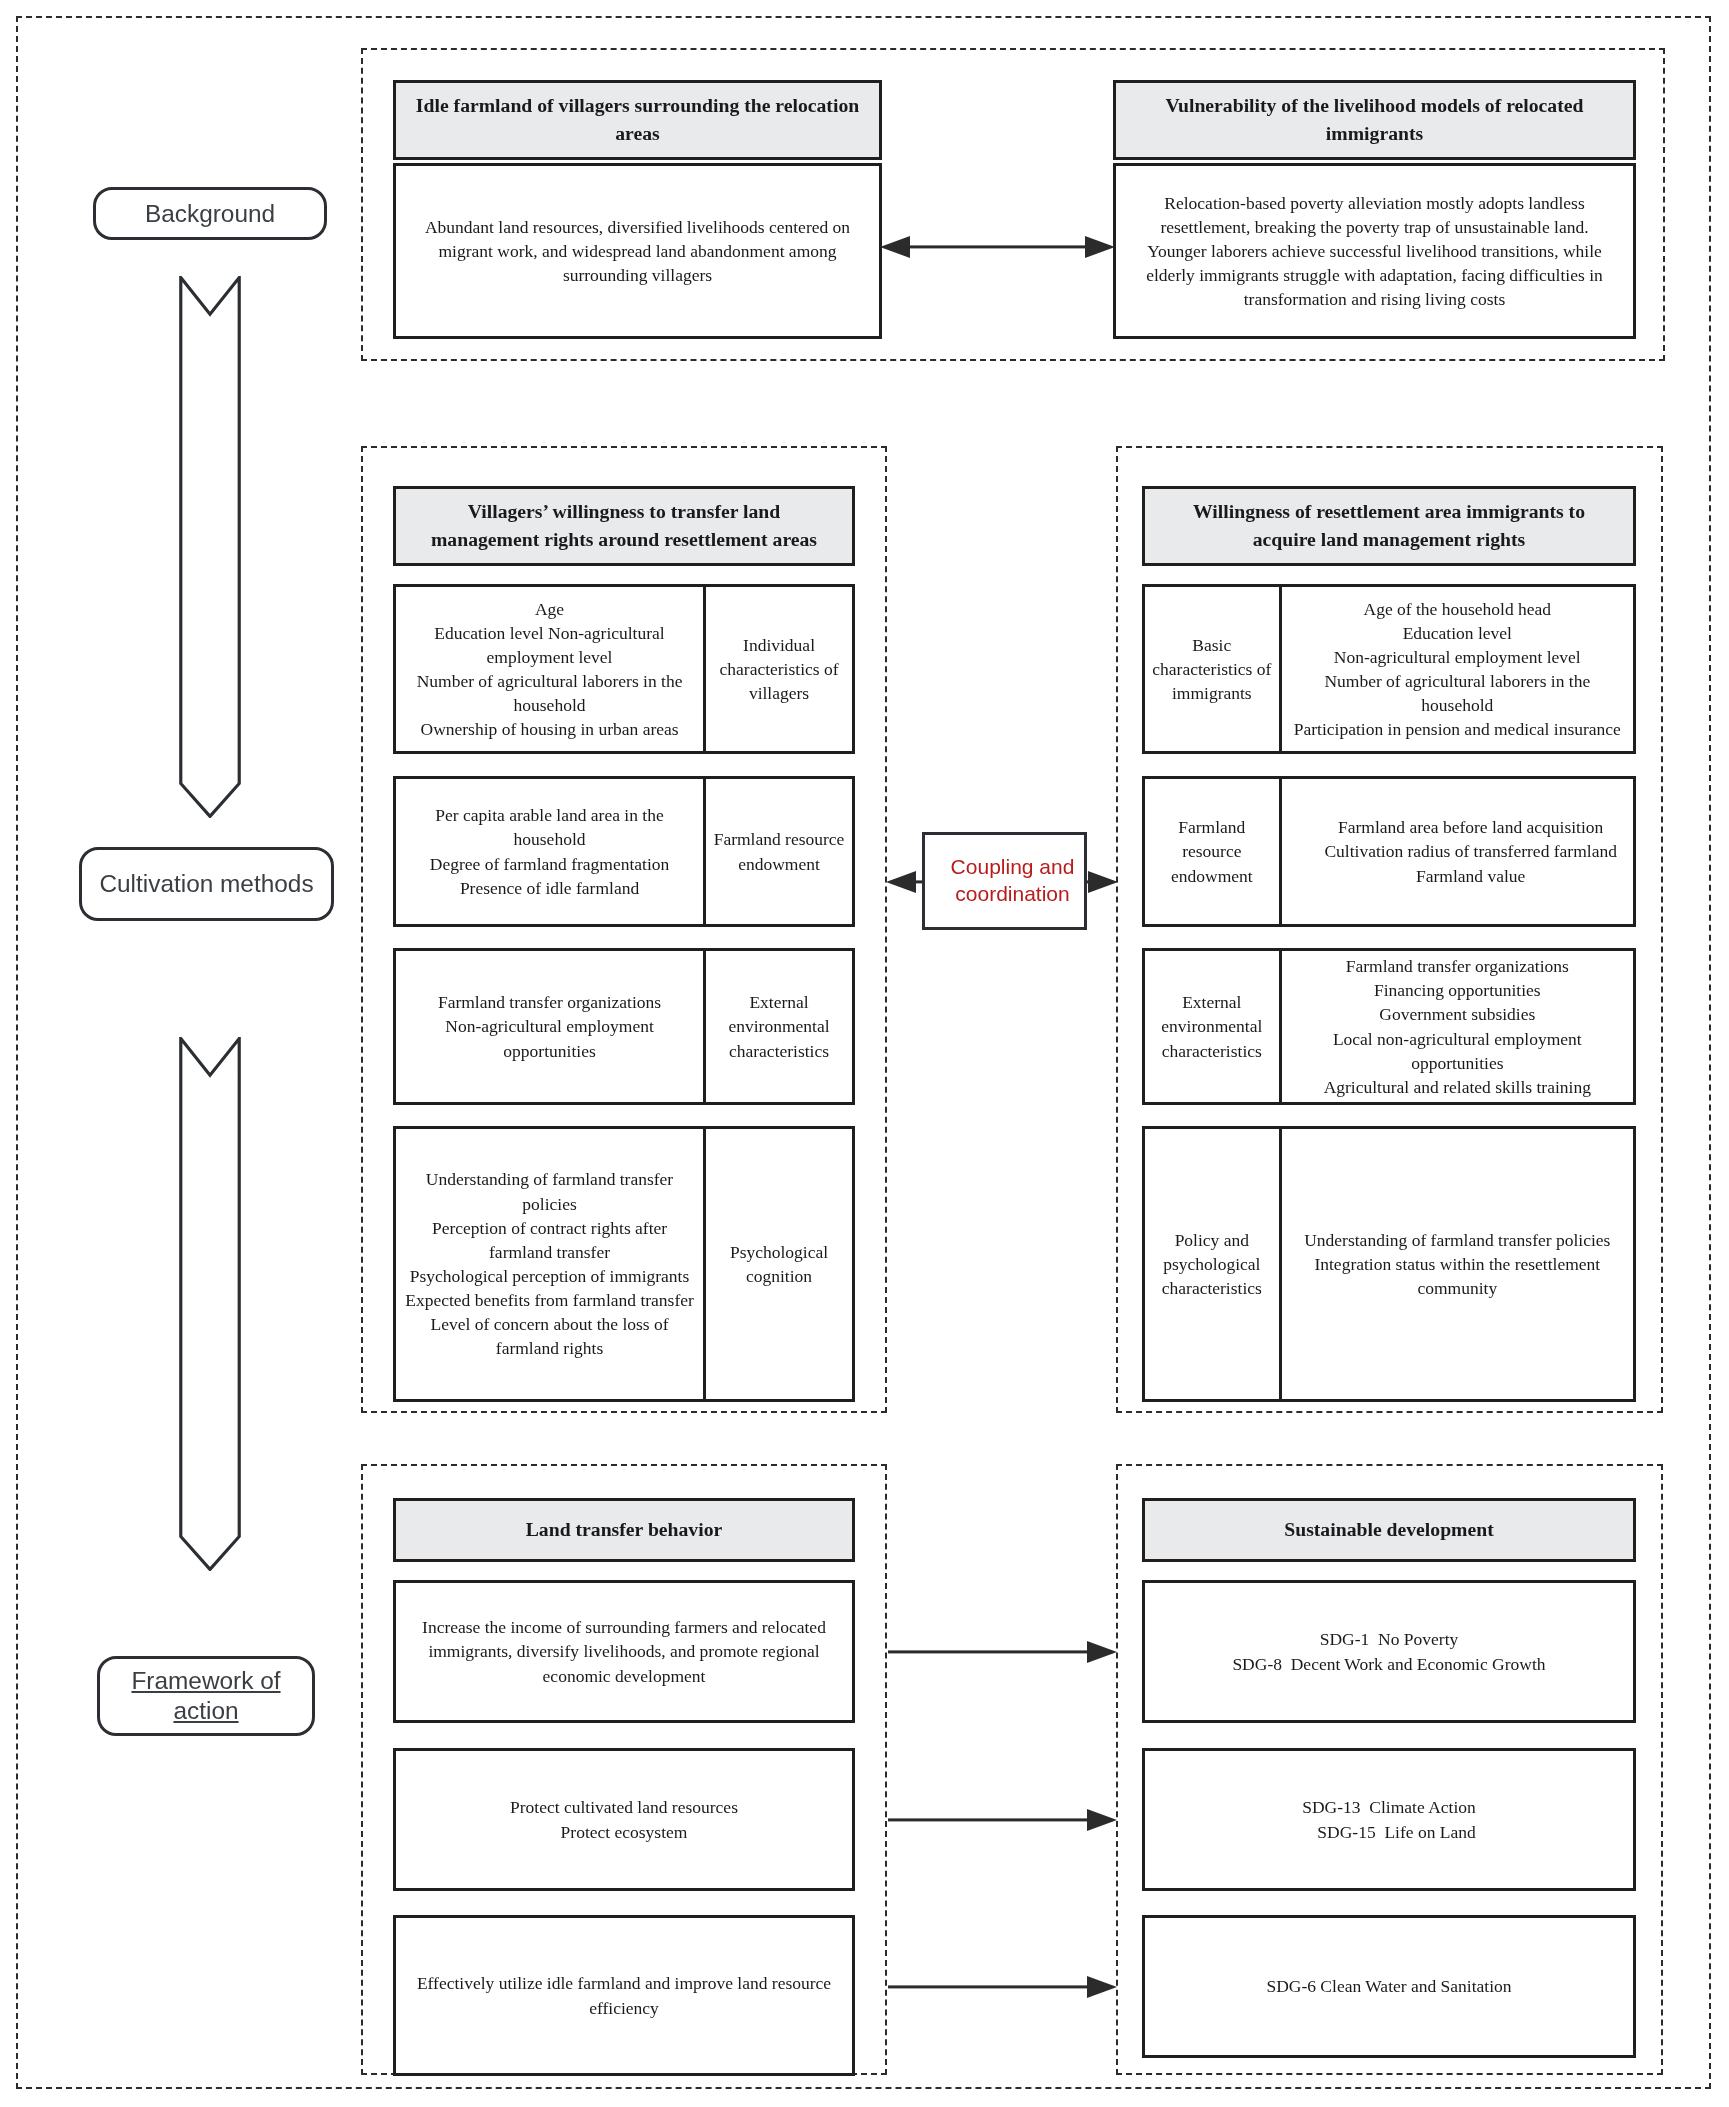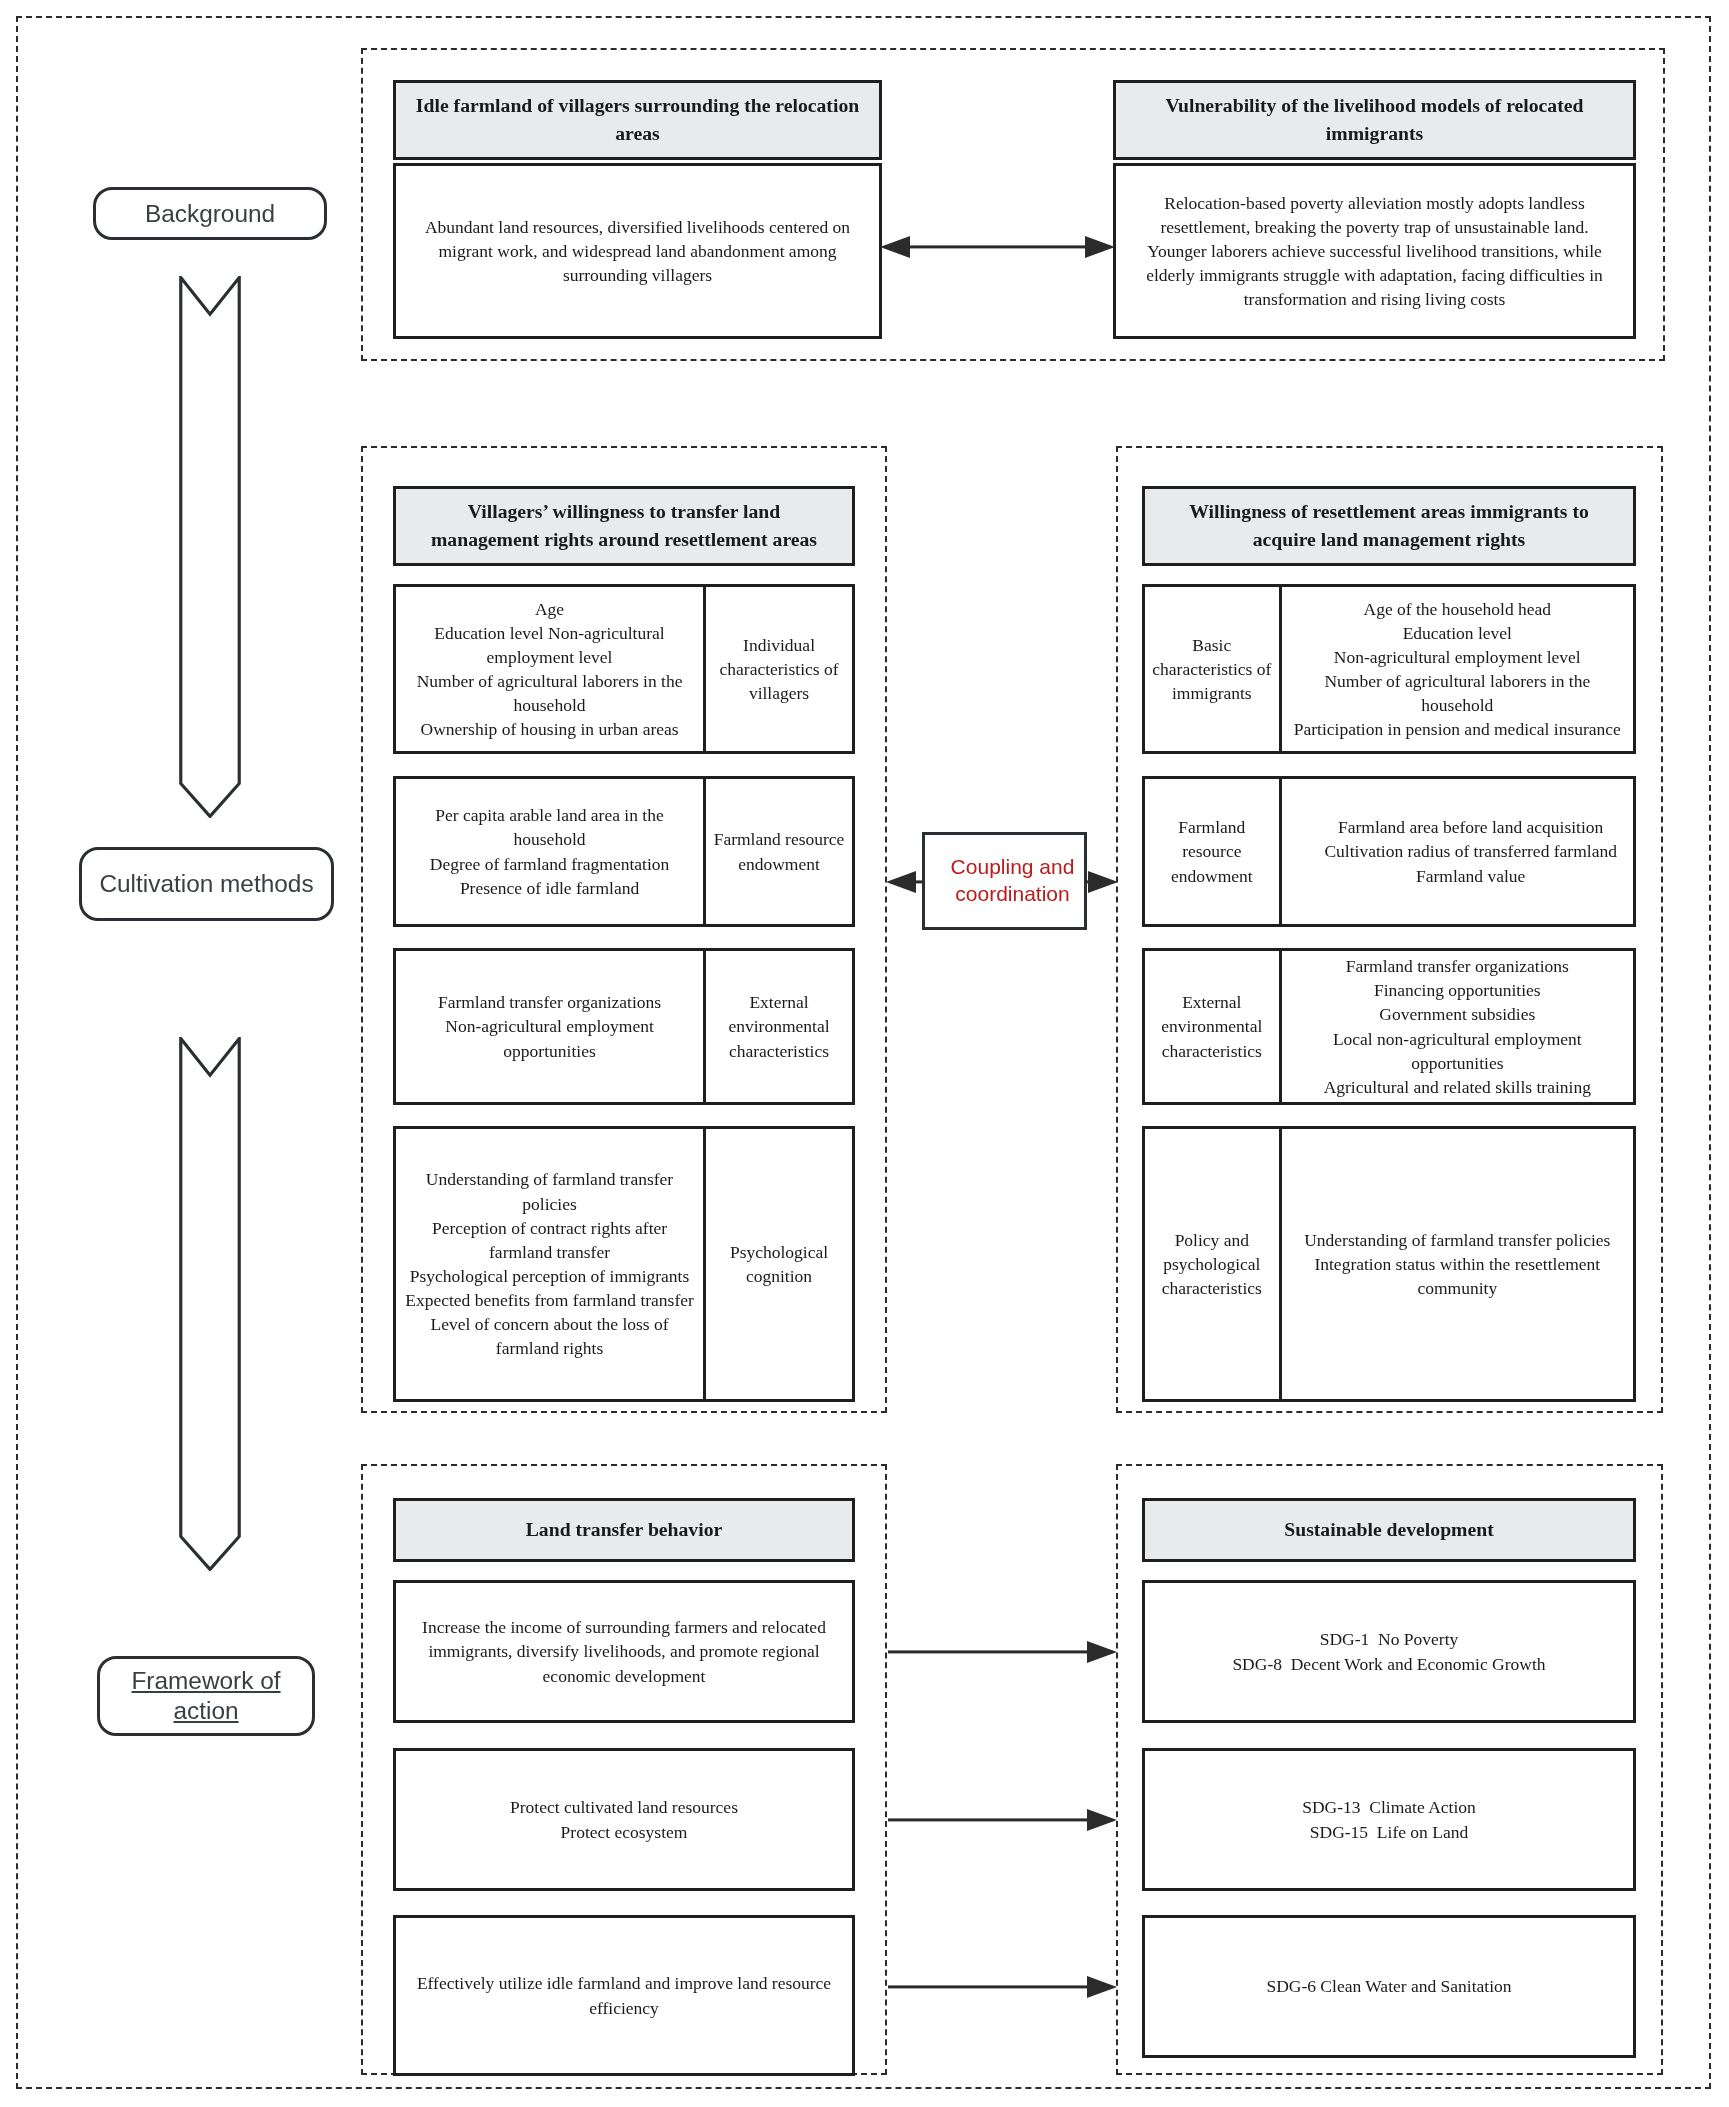--- a/index.html
+++ b/index.html
@@ -124,21 +124,21 @@
 
   <div class="row2" style="left:393px;top:1126px;width:462px;height:276px;">
     <div class="cell first" style="width:68%;">Understanding of farmland transfer policies
 Perception of contract rights after farmland transfer
 Psychological perception of immigrants
 Expected benefits from farmland transfer
 Level of concern about the loss of farmland rights</div>
     <div class="cell" style="width:32%;">Psychological cognition</div>
   </div>
 
-  <div class="hdr" style="left:1142px;top:486px;width:494px;height:80px;">Willingness of resettlement areas immigrants to acquire land management rights</div>
+  <div class="hdr" style="left:1142px;top:486px;width:494px;height:80px;">Willingness of resettlement area immigrants to acquire land management rights</div>
 
   <div class="row2" style="left:1142px;top:584px;width:494px;height:170px;">
     <div class="cell first" style="width:28%;">Basic characteristics of immigrants</div>
     <div class="cell" style="width:72%;">Age of the household head
 Education level
 Non-agricultural employment level
 Number of agricultural laborers in the household
 Participation in pension and medical insurance</div>
   </div>
 
@@ -182,21 +182,21 @@
 
   <div class="white-box" style="left:393px;top:1580px;width:462px;height:143px;">Increase the income of surrounding farmers and relocated immigrants, diversify livelihoods, and promote regional economic development</div>
   <div class="white-box" style="left:393px;top:1748px;width:462px;height:143px;">Protect cultivated land resources
 Protect ecosystem</div>
   <div class="white-box" style="left:393px;top:1915px;width:462px;height:161px;">Effectively utilize idle farmland and improve land resource efficiency</div>
 
   <div class="hdr" style="left:1142px;top:1498px;width:494px;height:64px;">Sustainable development</div>
 
   <div class="white-box" style="left:1142px;top:1580px;width:494px;height:143px;">SDG-1  No Poverty
 SDG-8  Decent Work and Economic Growth</div>
-  <div class="white-box" style="left:1142px;top:1748px;width:494px;height:143px;">SDG-13  Climate Action
+  <div class="white-box" style="left:1142px;top:1748px;width:494px;height:143px;text-align:right;">SDG-13  Climate Action
 SDG-15  Life on Land</div>
   <div class="white-box" style="left:1142px;top:1915px;width:494px;height:143px;">SDG-6 Clean Water and Sanitation</div>
 
   <div class="arrow" style="left:888px;top:1639px;width:229px;height:25.5px;">
     <div class="shaft" style="left:0;right:25.5px;"></div>
     <div class="ah ah-r"></div>
   </div>
   <div class="arrow" style="left:888px;top:1807px;width:229px;height:25.5px;">
     <div class="shaft" style="left:0;right:25.5px;"></div>
     <div class="ah ah-r"></div>

